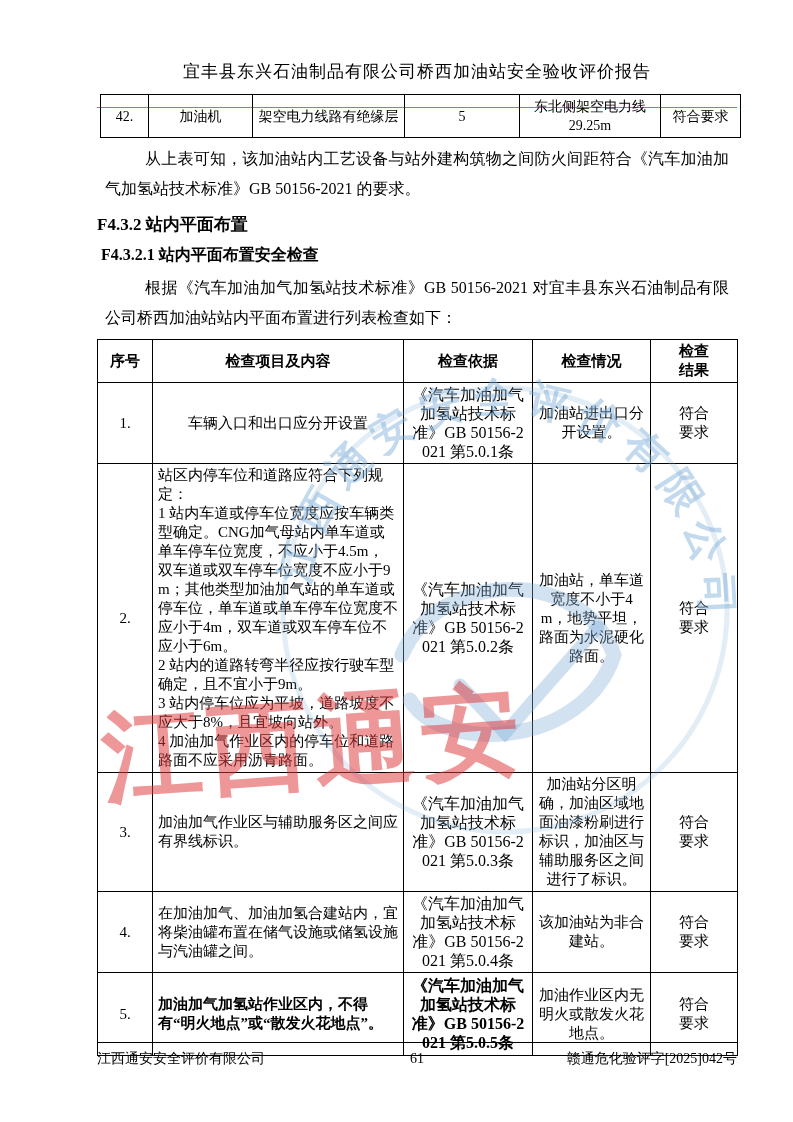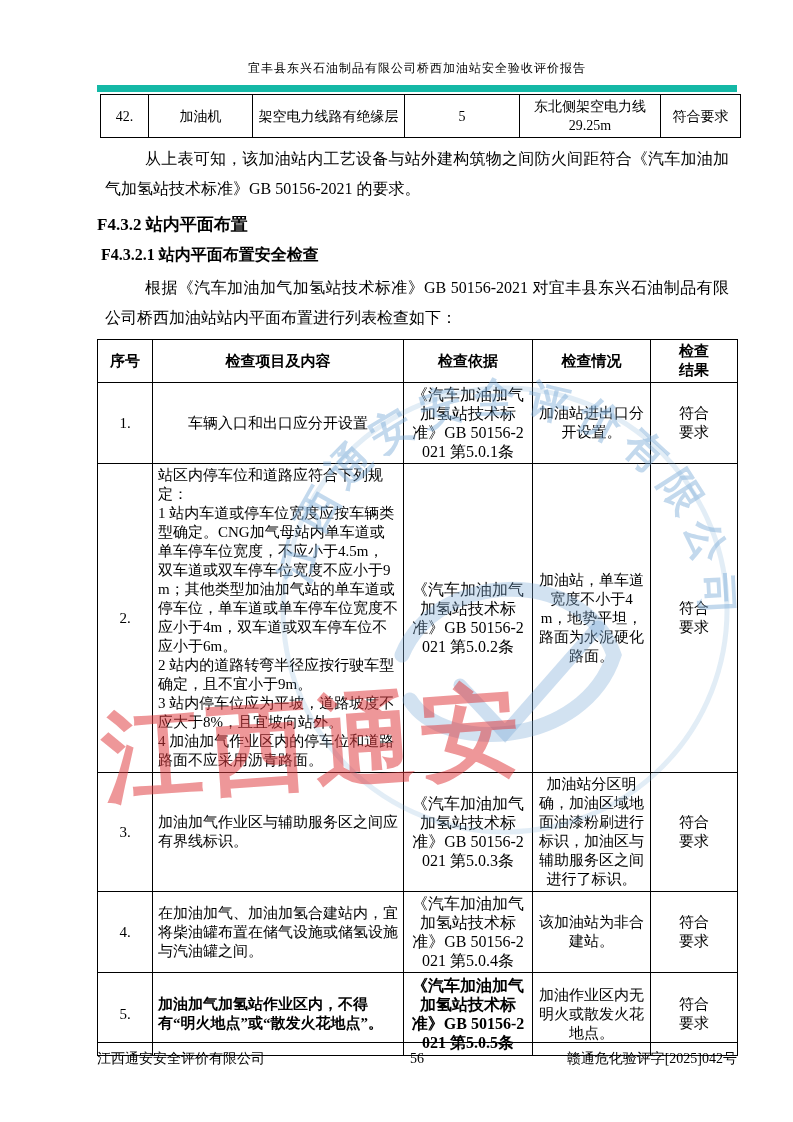--- a/index.html
+++ b/index.html
@@ -3,22 +3,22 @@
 <meta charset="utf-8">
 <style>
   html,body { margin:0; padding:0; }
   body {
     width:793px; height:1122px; position:relative; overflow:hidden;
     background:#ffffff; color:#000;
     font-family:"Liberation Serif","DejaVu Serif",serif;
   }
   .doc-header{
     position:absolute; left:97px; top:60px; width:640px;
-    text-align:center; font-size:12px; letter-spacing:1px;
-    padding-bottom:8px; border-bottom:7px solid #14b8a6; z-index:1;
+    text-align:center; font-size:17px; letter-spacing:1px;
+    padding-bottom:24px; border-bottom:1px solid #14b8a6; z-index:1;
   }
   .top-table-wrap{ position:absolute; left:100px; top:94px; width:640px; z-index:1; }
   table{ border-collapse:collapse; table-layout:fixed; width:640px; background:transparent; }
   td,th{ border:1px solid #000; padding:2px 5px; vertical-align:middle; text-align:center;
          white-space:pre-line; word-break:break-all; line-height:19px; }
   .top-table td{ font-size:14px; height:36px; }
   .flow{ position:absolute; left:97px; top:138px; width:640px; z-index:1; }
   .para{ font-size:16px; line-height:30px; text-indent:2.5em; margin:6px 8px; text-align:justify; }
   .h1{ font-size:17px; font-weight:bold; margin:9px 0 9px 0; }
   .h2{ font-size:16px; font-weight:bold; margin:7px 4px; }
@@ -164,15 +164,15 @@
     <textPath href="#sealArc" startOffset="4%">江西通安安全评价有限公司</textPath>
   </text>
   <path d="M 140,300 C 175,215 320,210 352,300 C 322,392 182,400 148,345" fill="none" stroke="rgba(125,172,215,0.35)" stroke-width="15" stroke-linecap="round"></path>
   <path d="M 198,330 L 243,378 L 336,272" fill="none" stroke="rgba(125,172,215,0.38)" stroke-width="13" stroke-linecap="round"></path>
 </svg>
 
 <div class="wm-red">江西通安</div>
 
 <div class="doc-footer">
   <span class="f-left">江西通安安全评价有限公司</span>
-  <span class="f-center">56</span>
+  <span class="f-center">61</span>
   <span class="f-right">赣通危化验评字[2025]042号</span>
 </div>
 
 </body></html>

